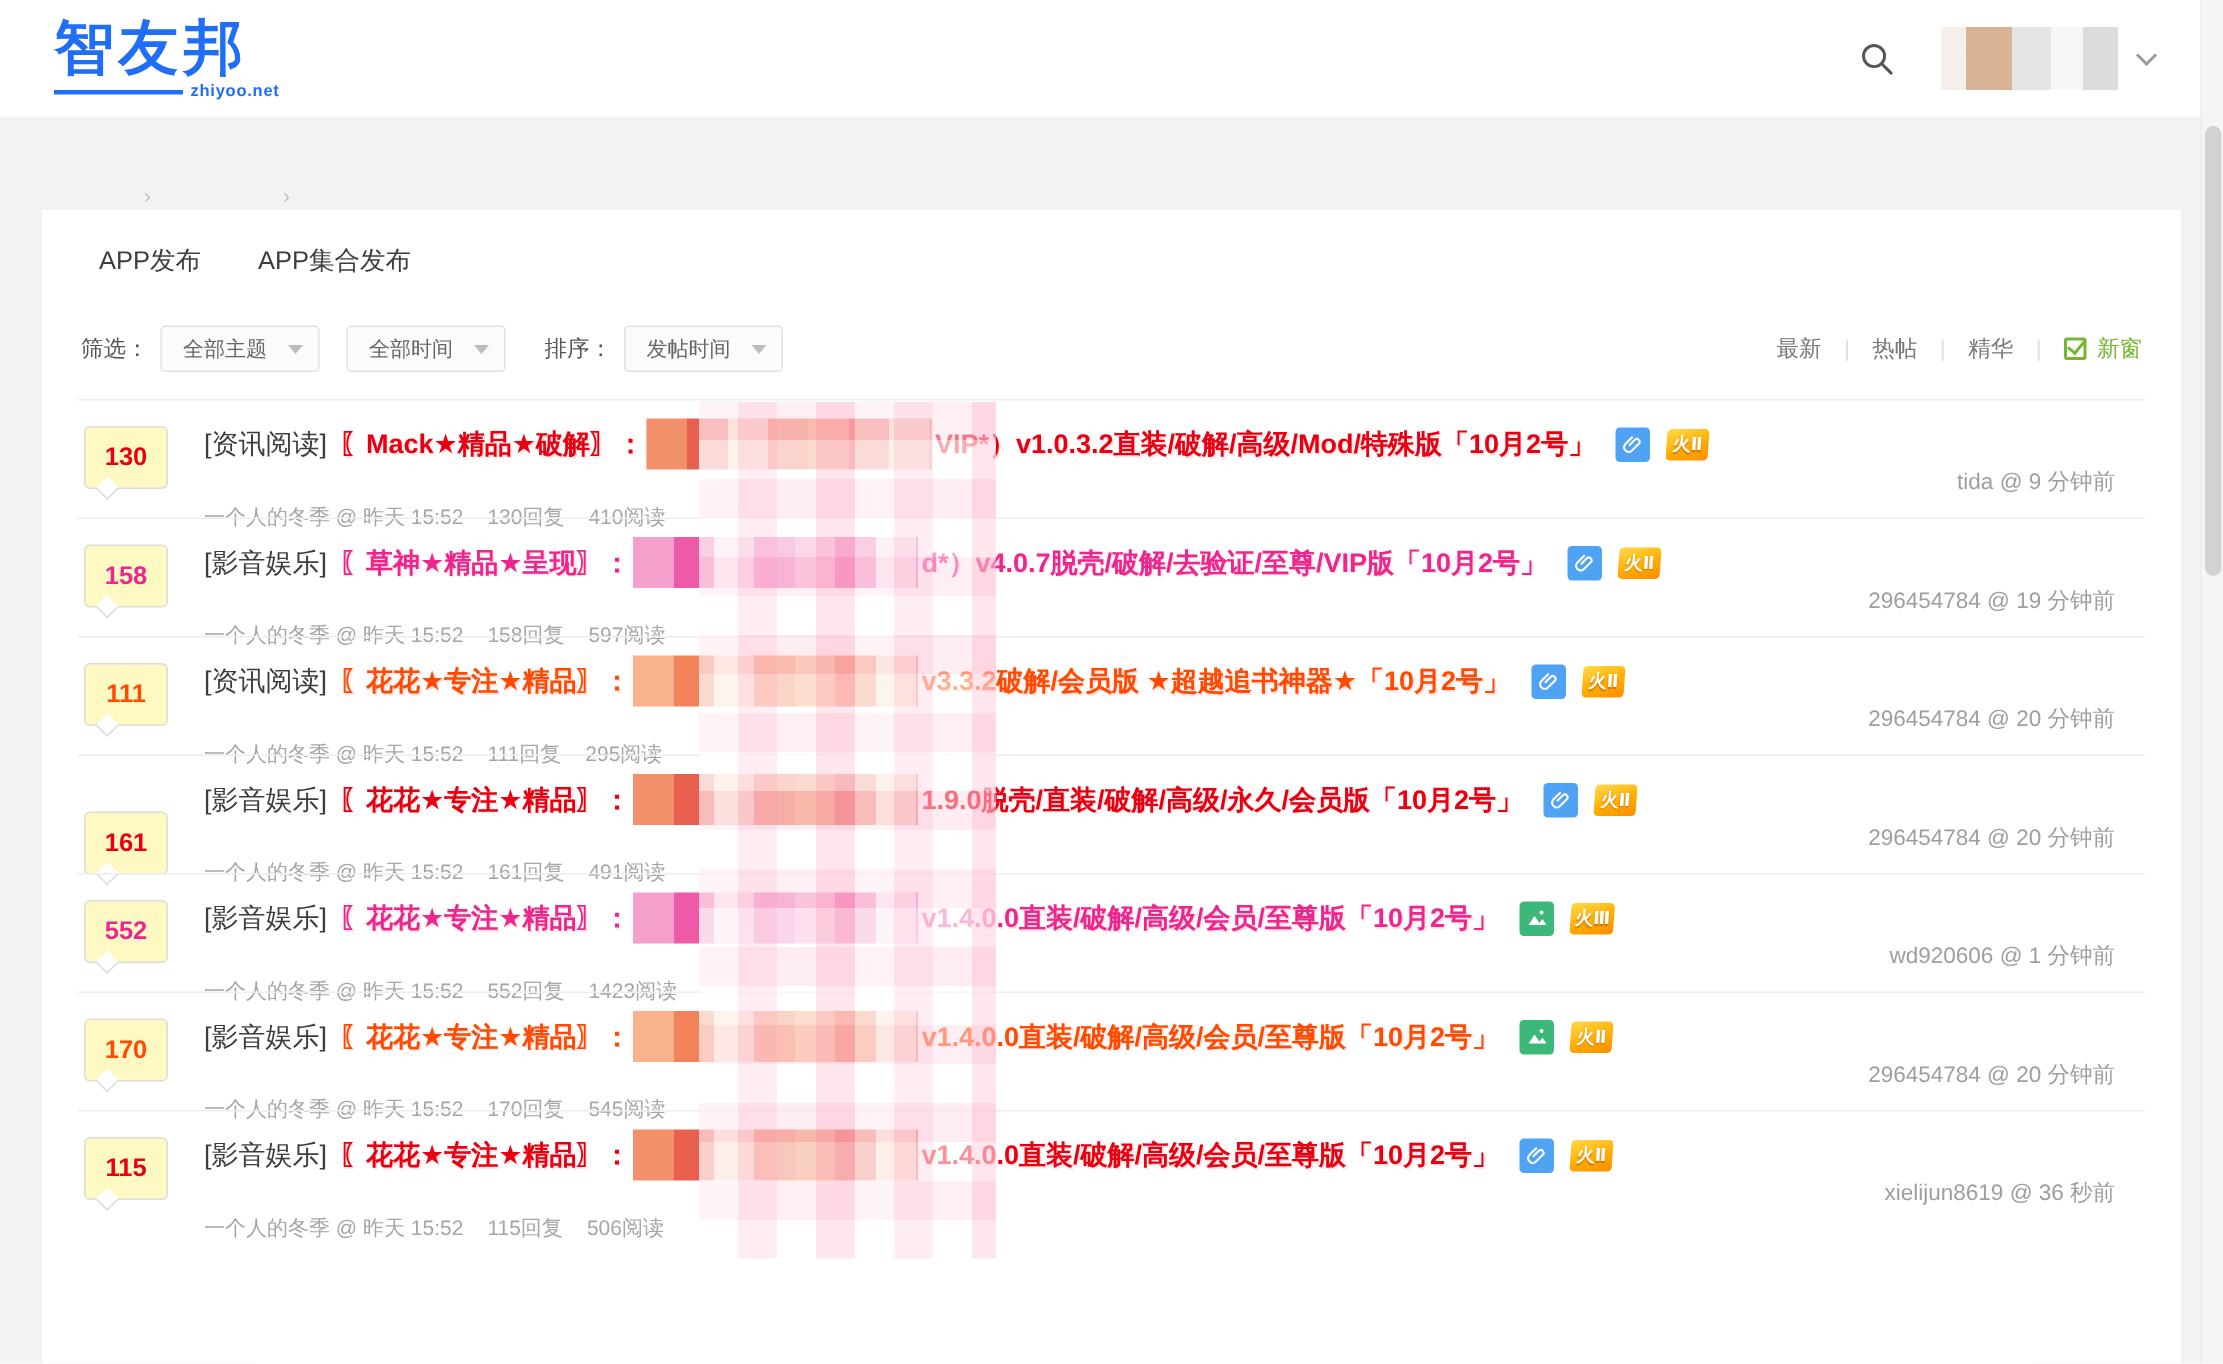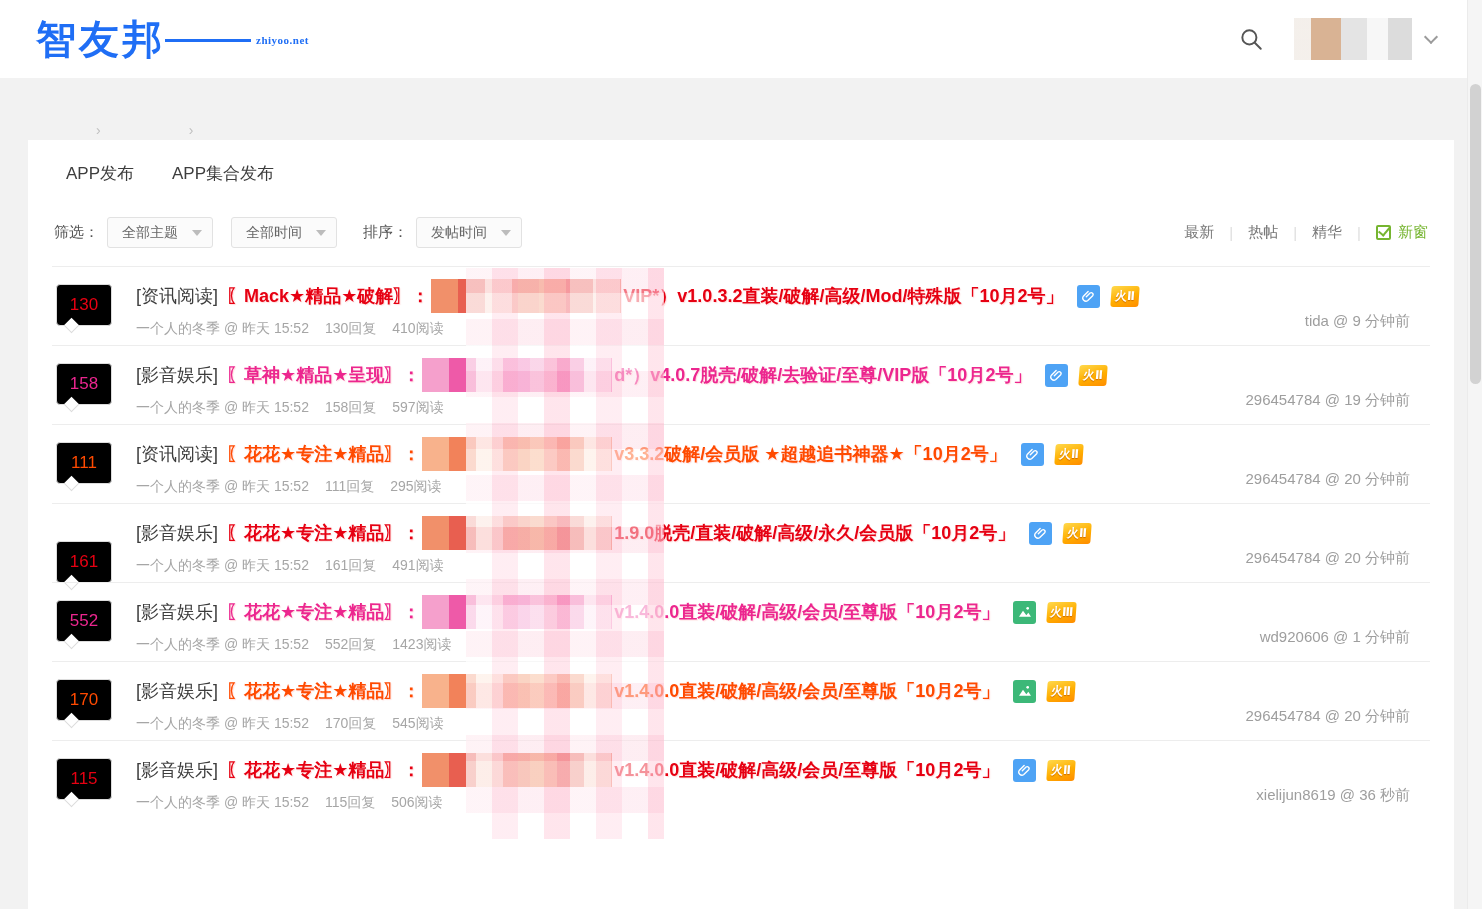--- a/index.html
+++ b/index.html
@@ -1,23 +1,23 @@
 <!DOCTYPE html>
 <html><head>
 <meta charset="utf-8">
 <style>
   * { margin:0; padding:0; box-sizing:border-box; }
   html,body { width:1482px; height:909px; overflow:hidden; }
   body { font-family:"Liberation Sans","DejaVu Sans",sans-serif; background:#f2f2f2; position:relative; }
 
   
   .header { height:78px; background:#fff; display:flex; align-items:center; padding:0 46px 0 36px; }
-  .logo { display:flex; cursor:pointer; }
+  .logo { display:flex; flex-direction:column; cursor:pointer; }
   .logo-text { font-size:40px; font-weight:900; color:#1f6ef5; letter-spacing:3px; line-height:1.05; }
-  .logo-under { display:flex; align-items:center; margin-top:2px;font-family:Liberation Serif, serif; }
+  .logo-under { display:flex; align-items:center; margin-top:2px; }
   .logo-line { width:86px; height:3px; background:#1f6ef5; }
   .logo-domain { font-size:11px; font-weight:bold; color:#1f6ef5; margin-left:5px; letter-spacing:.5px; }
   .header-right { margin-left:auto; display:flex; align-items:center; gap:30px; }
   .search-btn { cursor:pointer; display:flex; }
   .avatar-wrap { display:flex; align-items:center; gap:14px; cursor:pointer; }
   .avatar-censor { width:118px; height:42px; image-rendering:pixelated;
     background-image:
       linear-gradient(90deg, rgba(243,238,233,.9) 0 14%, #d9b394 14% 40%, #e4e4e4 40% 62%, #f7f7f7 62% 80%, #dcdcdc 80% 100%),
       repeating-linear-gradient(0deg, rgba(255,255,255,.25) 0 10px, rgba(0,0,0,.02) 10px 21px); }
   .chevron { width:10px; height:10px; border-right:2px solid #9b9b9b; border-bottom:2px solid #9b9b9b; transform:rotate(45deg); margin-top:-5px; }
@@ -53,41 +53,41 @@
     border-right:2px solid #76b530; border-bottom:2px solid #76b530; transform:rotate(40deg); }
 
   
   .thread-list { position:relative; }
   .censor-band { position:absolute; top:2px; bottom:-20px; left:414px; width:198px; z-index:6; pointer-events:none; image-rendering:pixelated;
     background-image:
       repeating-linear-gradient(90deg, rgba(255,255,255,.55) 0 26px, rgba(255,216,228,.45) 26px 52px, rgba(255,255,255,.35) 52px 78px, rgba(255,198,214,.45) 78px 104px),
       repeating-linear-gradient(0deg, rgba(255,255,255,.5) 0 26px, rgba(252,170,196,.28) 26px 52px, rgba(255,255,255,.35) 52px 78px, rgba(250,150,180,.25) 78px 104px); }
 
   .thread { position:relative; height:79px; border-top:1px solid #ededed; padding:13px 0 0 84px; }
-  .bubble { position:absolute; left:4px; top:17px; width:56px; height:42px; background:#000000; border:1px solid #dcdcdc; border-radius:4px;
-    display:flex; align-items:center; justify-content:center; font-size:17px; font-weight:normal; }
+  .bubble { position:absolute; left:4px; top:17px; width:56px; height:42px; background:#fef9c3; border:1px solid #dcdcdc; border-radius:4px;
+    display:flex; align-items:center; justify-content:center; font-size:17px; font-weight:bold; }
   .bubble::after { content:""; position:absolute; left:9px; bottom:-6px; width:10px; height:10px; background:#fff;
     border-right:1px solid #dcdcdc; border-bottom:1px solid #dcdcdc; transform:rotate(45deg); }
   .t-title { display:flex; align-items:center; font-size:18px; white-space:nowrap; height:32px; }
   .t-cat { color:#3d3d3d; margin-right:8px; cursor:pointer; }
   .t-prefix, .t-suffix { font-weight:bold; cursor:pointer; text-shadow:1px 1px 1px rgba(255,160,160,.35); }
   .spacer { display:inline-block; width:190px; height:34px; margin:0 2px; flex-shrink:0; image-rendering:pixelated; }
   .sp-red { background-image:repeating-linear-gradient(90deg,#f1906a 0 27px,#e85f50 27px 54px,#f7c4b4 54px 81px,#ef7b62 81px 108px),
     repeating-linear-gradient(0deg,rgba(255,255,255,.3) 0 17px,rgba(255,255,255,0) 17px 34px); }
   .sp-pink { background-image:repeating-linear-gradient(90deg,#f5a0cc 0 27px,#ee5aa8 27px 54px,#fbd2e8 54px 81px,#f27fc0 81px 108px),
     repeating-linear-gradient(0deg,rgba(255,255,255,.3) 0 17px,rgba(255,255,255,0) 17px 34px); }
   .sp-orange { background-image:repeating-linear-gradient(90deg,#f8b28c 0 27px,#f2825a 27px 54px,#fcd9c6 54px 81px,#f59a74 81px 108px),
     repeating-linear-gradient(0deg,rgba(255,255,255,.3) 0 17px,rgba(255,255,255,0) 17px 34px); }
   .att { width:23px; height:23px; border-radius:3px; display:inline-flex; align-items:center; justify-content:center; margin-left:14px; flex-shrink:0; }
   .att-blue { background:#4ea3f5; }
   .att-green { background:#3cb878; }
   .hot { display:inline-flex; align-items:center; justify-content:center; min-width:28px; height:21px; margin-left:11px; padding:0 3px;
     background:linear-gradient(160deg,#ffd94d 0%,#ffae00 55%,#ff8c00 100%); border-radius:3px; color:#fff; font-weight:bold; font-size:12px;
     text-shadow:0 1px 1px rgba(180,80,0,.65); transform:skewX(-4deg); flex-shrink:0; }
-  .t-sub { margin-top:8px; color:#a6a6a6; font-size:14px; display:flex; gap:16px; }
+  .t-sub { margin-top:24px; color:#a6a6a6; font-size:14px; display:flex; gap:16px; }
   .t-last { position:absolute; right:20px; bottom:14px; color:#9e9e9e; font-size:15px; }
 
   
   .scrollbar { position:absolute; right:0; top:0; width:15px; height:909px; background:#f5f5f5; border-left:1px solid #ebebeb; }
   .scroll-thumb { position:absolute; left:2px; top:84px; width:11px; height:300px; background:#d2d2d2; border-radius:6px; }
 </style>
 </head>
 <body>
 
 <div class="header">

